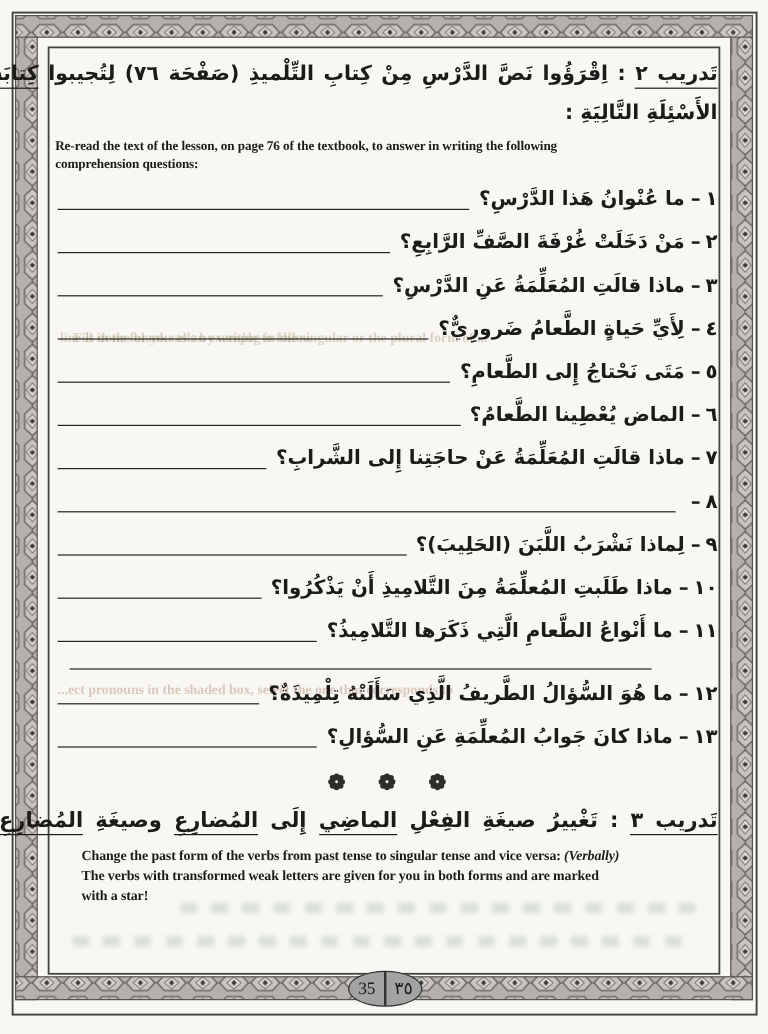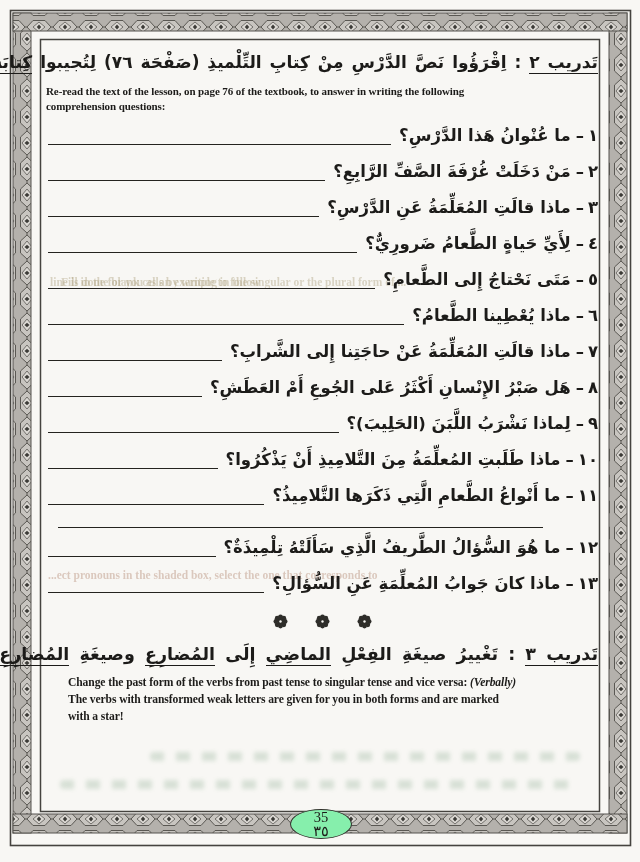--- a/index.html
+++ b/index.html
@@ -46,23 +46,23 @@
   
   .bleed{position:absolute;z-index:1;font-family:"Liberation Serif",serif;
          font-weight:bold;font-size:11.5px;color:#9a8a5f;opacity:0.33;
          filter:blur(0.6px);white-space:nowrap;}
   .bleed-ar{position:absolute;z-index:1;height:9px;border-radius:4px;
             filter:blur(2px);opacity:0.30;
             background:repeating-linear-gradient(90deg,#8fae93 0 14px,transparent 14px 26px);}
 
   
   .page-oval{position:absolute;left:290px;top:809px;width:60px;height:28px;z-index:3;
-             background:#86efac;border:1.6px solid #33312d;border-radius:50%;
+             background:#a3a3a3;border:1.6px solid #33312d;border-radius:50%;
              display:flex;align-items:center;justify-content:center;
-             font-family:"Liberation Serif",serif;font-size:14.5px;font-weight:normal;flex-direction:column;}
+             font-family:"Liberation Serif",serif;font-size:14.5px;font-weight:normal;}
   .page-oval .half{flex:1;text-align:center;line-height:1;}
   .page-oval .divider{width:1.2px;height:100%;background:#33312d;}
 </style>
 </head>
 <body>
 
 <div class="page">
 
   <svg class="frame-svg" width="640" height="862" viewBox="0 0 640 862">
     <defs>
@@ -99,20 +99,21 @@
   <div class="bleed" style="left:50px;top:276px;">line is done for you as an example to follow</div>
   <div class="bleed" style="left:48px;top:569px;color:#a06a4f;">...ect pronouns in the shaded box, select the one that corresponds to</div>
   <div class="bleed-ar" style="left:150px;top:752px;width:430px;"></div>
   <div class="bleed-ar" style="left:60px;top:780px;width:520px;"></div>
 
   <div class="content">
 
     <div class="title-ar">
       <span class="u">تَدريب ٢</span><span> : </span><span>اِقْرَؤُوا نَصَّ الدَّرْسِ مِنْ كِتابِ التِّلْميذِ (صَفْحَة ٧٦) لِتُجيبوا </span><span class="u">كِتابَةً</span>
     </div>
+    <div class="title-ar2">الأَسْئِلَةِ التَّالِيَةِ :</div>
 
     <div class="instr-en">
       <div class="ln">Re-read the text of the lesson, on page 76 of the textbook, to answer in writing the following</div>
       <div class="ln">comprehension questions:</div>
     </div>
 
     <div class="questions">
 
       <div class="q-row">
         <span class="q-num">١</span>
@@ -140,33 +141,32 @@
       </div>
       <div class="q-row">
         <span class="q-num">٥</span>
         <span class="q-dash">–</span>
         <span class="q-text">مَتَى نَحْتاجُ إِلى الطَّعامِ؟</span>
         <span class="q-line"></span>
       </div>
       <div class="q-row">
         <span class="q-num">٦</span>
         <span class="q-dash">–</span>
-        <span class="q-text">ماذا يُعْطِينا الطَّعامُ؟</span>
+        <span class="q-text">الماض يُعْطِينا الطَّعامُ؟</span>
         <span class="q-line"></span>
       </div>
       <div class="q-row">
         <span class="q-num">٧</span>
         <span class="q-dash">–</span>
         <span class="q-text">ماذا قالَتِ المُعَلِّمَةُ عَنْ حاجَتِنا إِلى الشَّرابِ؟</span>
         <span class="q-line"></span>
       </div>
       <div class="q-row">
         <span class="q-num">٨</span>
         <span class="q-dash">–</span>
-        <span class="q-text">هَل صَبْرُ الإِنْسانِ أَكْثَرُ عَلى الجُوعِ أَمْ العَطَشِ؟</span>
         <span class="q-line"></span>
       </div>
       <div class="q-row">
         <span class="q-num">٩</span>
         <span class="q-dash">–</span>
         <span class="q-text">لِماذا نَشْرَبُ اللَّبَنَ (الحَلِيبَ)؟</span>
         <span class="q-line"></span>
       </div>
       <div class="q-row">
         <span class="q-num">١٠</span>

